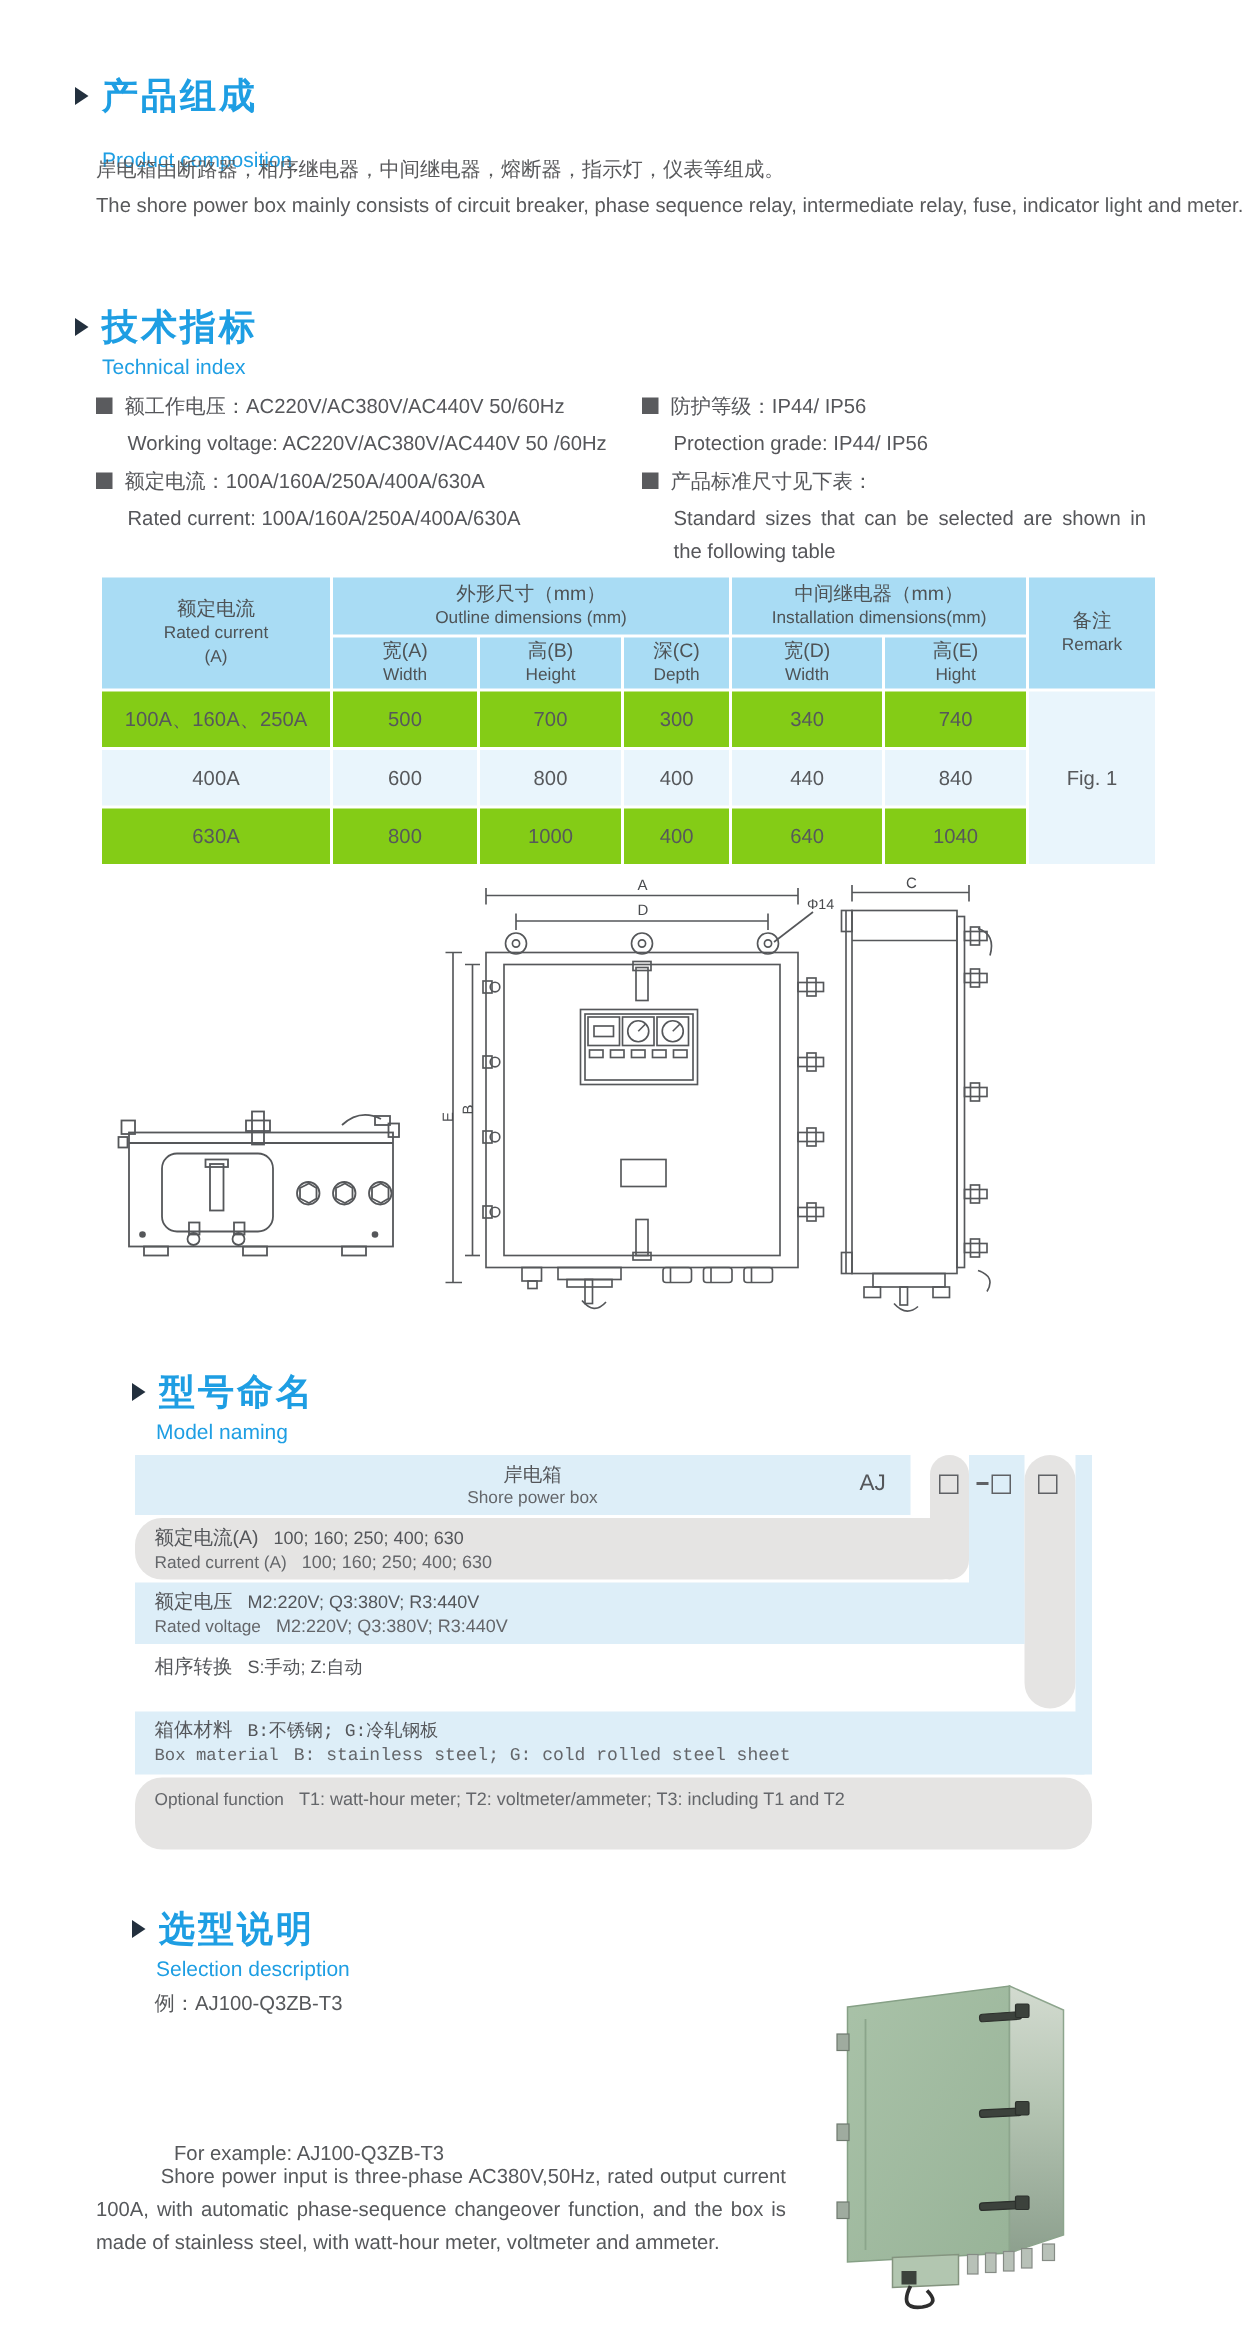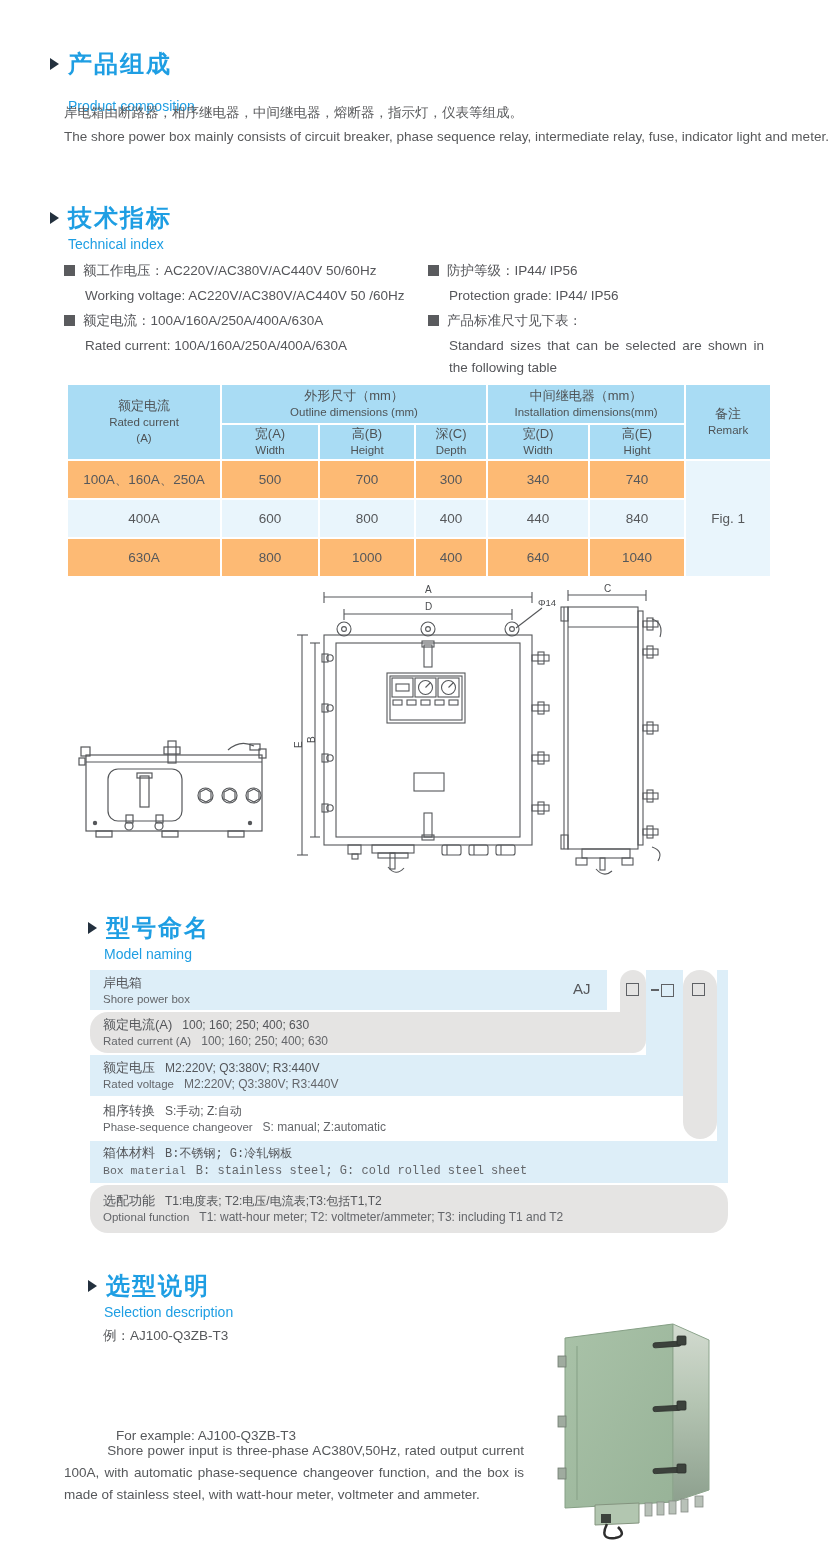--- a/index.html
+++ b/index.html
@@ -20,21 +20,21 @@
   .spec-col.right { width:336px; }
   .spec-line { font-size:13.5px; line-height:25px; color:#55565a; white-space:nowrap; }
   .spec-en { margin-left:21px; white-space:normal; text-align:justify; }
   .sq { display:inline-block; width:11px; height:11px; background:#5a5b5e; margin-right:8px; vertical-align:-1px; }
 
   
   table.dims { position:absolute; left:66px; top:383px; width:698px; border-collapse:separate; border-spacing:2px; table-layout:fixed; }
   table.dims td, table.dims th { text-align:center; vertical-align:middle; font-weight:normal; }
   .th1 { background:#a9dcf4; color:#4e5356; font-size:13px; line-height:16px; }
   .th1 .small { font-size:11.5px; }
-  .rowA { background:#fdba74; }
+  .rowA { background:#84cc16; }
   .rowB { background:#e9f5fc; }
   td.num { font-size:13.5px; color:#56585b; height:37px; }
   .zh13 { font-size:13px; }
 
   
   .drawing { position:absolute; }
   svg text { font-family:"Liberation Sans","DejaVu Sans",sans-serif; fill:#4a4c4f; }
 
   
   .naming { position:absolute; left:90px; top:970px; width:642px; height:266px; }
@@ -336,42 +336,40 @@
     <div class="h-en" style="margin-left:16px; margin-top:2px;">Model naming</div>
   </div>
 
   <div class="naming">
 
     <div class="nstrip c-gray" style="left:530px; top:0; width:26px; height:83px;"></div>
     <div class="nstrip c-blue" style="left:556px; top:0; width:37px; height:126px;"></div>
     <div class="nstrip c-gray" style="left:593px; top:0; width:34px; height:169px;"></div>
     <div class="nstrip c-blue" style="left:627px; top:0; width:11px; height:213px;"></div>
 
-    <div class="nbar c-blue" style="left:0; top:0;   width:517px; height:40px;">
+    <div class="nbar c-blue" style="left:0; top:0;   width:517px; height:40px;text-align:center;">
       <div class="n-zh"><span>岸电箱</span></div>
       <div class="n-en"><span>Shore power box</span></div>
     </div>
     <div class="nbar c-gray" style="left:0; top:42px;  width:556px; height:41px;">
       <div class="n-zh"><span>额定电流(A)</span><span class="n-desc">100; 160; 250; 400; 630</span></div>
       <div class="n-en"><span>Rated current (A)</span><span class="n-desc">100; 160; 250; 400; 630</span></div>
     </div>
     <div class="nbar c-blue" style="left:0; top:85px;  width:593px; height:41px;">
       <div class="n-zh"><span>额定电压</span><span class="n-desc">M2:220V;  Q3:380V;  R3:440V</span></div>
       <div class="n-en"><span>Rated voltage</span><span class="n-desc">M2:220V;  Q3:380V;  R3:440V</span></div>
     </div>
     <div class="nbar c-white" style="left:0; top:128px; width:593px; height:41px;">
       <div class="n-zh"><span>相序转换</span><span class="n-desc">S:手动; Z:自动</span></div>
-      <div class="n-en"><span>Phase-sequence changeover</span><span class="n-desc">S: manual;  Z:automatic</span></div>
     </div>
     <div class="nbar c-blue" style="left:0; top:171px; width:633px; height:42px;font-family:Liberation Mono, monospace;">
       <div class="n-zh"><span>箱体材料</span><span class="n-desc">B:不锈钢;  G:冷轧钢板</span></div>
       <div class="n-en"><span>Box material</span><span class="n-desc">B: stainless steel; G: cold rolled steel sheet</span></div>
     </div>
     <div class="nbar c-gray" style="left:0; top:215px; width:638px; height:48px; padding-top:7px;">
-      <div class="n-zh"><span>选配功能</span><span class="n-desc">T1:电度表;  T2:电压/电流表;T3:包括T1,T2</span></div>
       <div class="n-en"><span>Optional function</span><span class="n-desc">T1: watt-hour meter; T2: voltmeter/ammeter; T3: including T1 and T2</span></div>
     </div>
 
     <span class="aj" style="left:483px; top:10px;">AJ</span>
     <span class="code-box" style="position:absolute; left:536px; top:13px;"></span>
     <span style="position:absolute; left:561px; top:13px;"><span class="code-dash"></span><span class="code-box"></span></span>
     <span class="code-box" style="position:absolute; left:602px; top:13px;"></span>
   </div>
 
   <div class="sec-head" style="left:88px; top:1270px;">

